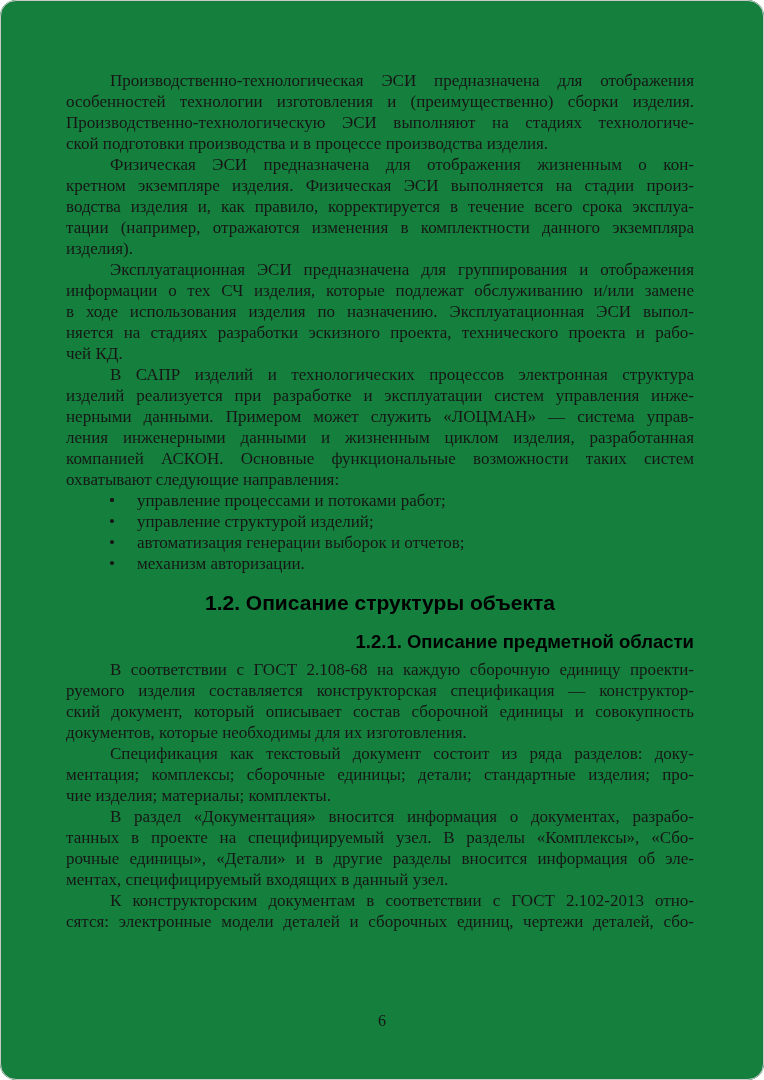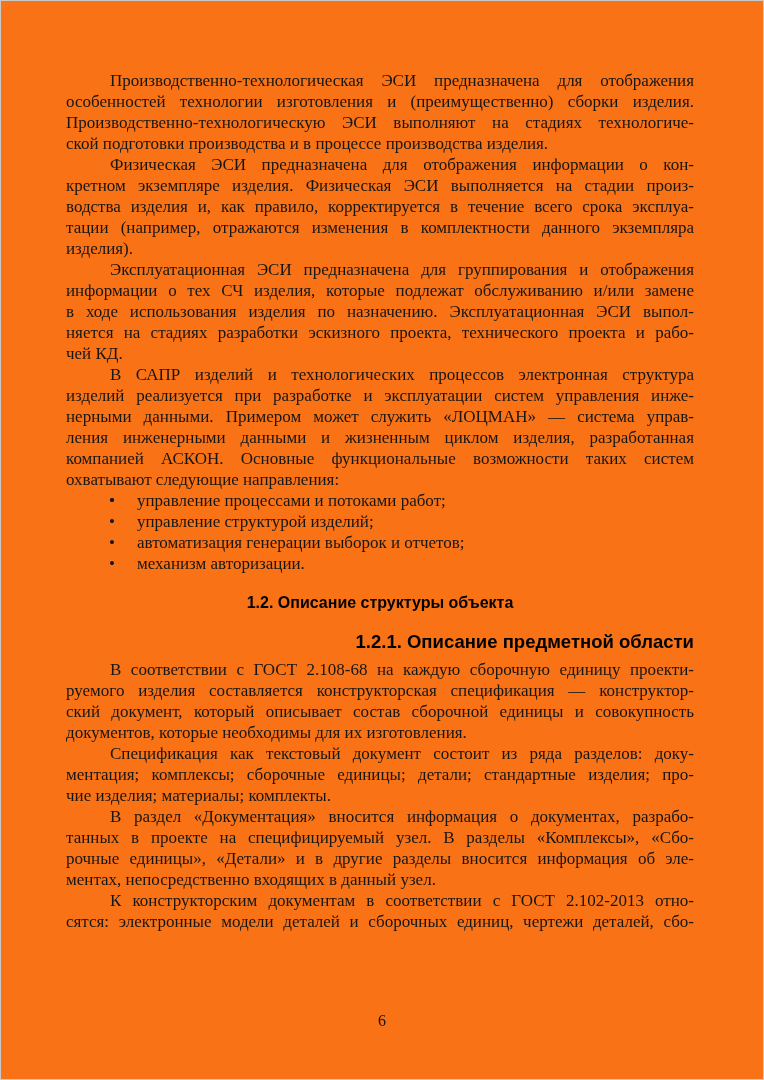--- a/index.html
+++ b/index.html
@@ -4,26 +4,27 @@
 <style>
   html, body {
     margin: 0;
     padding: 0;
     background: #ffffff;
   }
   .page {
     position: relative;
     width: 764px;
     height: 1080px;
-    background: #f97316;
+    background: #15803d;
     outline: 1px solid #c9c9c9;
     outline-offset: -1px;
     font-family: "Liberation Serif", serif;
     color: #161616;
     overflow: hidden;
+    border-radius: 16px;
   }
   .text-block {
     position: absolute;
     left: 66px;
     top: 70px;
     width: 628px;
   }
   .para {
     font-size: 17px;
     line-height: 21px;
@@ -48,21 +49,21 @@
     padding-left: 71px;
   }
   .bullets li .marker {
     position: absolute;
     left: 43px;
     top: 0;
   }
   .heading {
     font-family: "Liberation Sans", sans-serif;
     font-weight: bold;
-    font-size: 16px;
+    font-size: 21px;
     line-height: 27px;
     text-align: center;
     color: #000000;
     margin: 15px 0 0 0;
   }
   .subheading {
     font-family: "Liberation Sans", sans-serif;
     font-weight: bold;
     font-size: 18.5px;
     line-height: 23px;
@@ -86,21 +87,21 @@
 
 <div class="page">
   <div class="text-block">
     <div class="para">
         <div class="line first">Производственно-технологическая ЭСИ предназначена для отображения</div>
         <div class="line">особенностей технологии изготовления и (преимущественно) сборки изделия.</div>
         <div class="line">Производственно-технологическую ЭСИ выполняют на стадиях технологиче-</div>
         <div class="line last">ской подготовки производства и в процессе производства изделия.</div>
       </div>
     <div class="para">
-        <div class="line first">Физическая ЭСИ предназначена для отображения информации о кон-</div>
+        <div class="line first">Физическая ЭСИ предназначена для отображения жизненным о кон-</div>
         <div class="line">кретном экземпляре изделия. Физическая ЭСИ выполняется на стадии произ-</div>
         <div class="line">водства изделия и, как правило, корректируется в течение всего срока эксплуа-</div>
         <div class="line">тации (например, отражаются изменения в комплектности данного экземпляра</div>
         <div class="line last">изделия).</div>
       </div>
     <div class="para">
         <div class="line first">Эксплуатационная ЭСИ предназначена для группирования и отображения</div>
         <div class="line">информации о тех СЧ изделия, которые подлежат обслуживанию и/или замене</div>
         <div class="line">в ходе использования изделия по назначению. Эксплуатационная ЭСИ выпол-</div>
         <div class="line">няется на стадиях разработки эскизного проекта, технического проекта и рабо-</div>
@@ -131,21 +132,21 @@
       </div>
     <div class="para">
         <div class="line first">Спецификация как текстовый документ состоит из ряда разделов: доку-</div>
         <div class="line">ментация; комплексы; сборочные единицы; детали; стандартные изделия; про-</div>
         <div class="line last">чие изделия; материалы; комплекты.</div>
       </div>
     <div class="para">
         <div class="line first">В раздел «Документация» вносится информация о документах, разрабо-</div>
         <div class="line">танных в проекте на специфицируемый узел. В разделы «Комплексы», «Сбо-</div>
         <div class="line">рочные единицы», «Детали» и в другие разделы вносится информация об эле-</div>
-        <div class="line last">ментах, непосредственно входящих в данный узел.</div>
+        <div class="line last">ментах, специфицируемый входящих в данный узел.</div>
       </div>
     <div class="para">
         <div class="line first">К конструкторским документам в соответствии с ГОСТ 2.102-2013 отно-</div>
         <div class="line">сятся: электронные модели деталей и сборочных единиц, чертежи деталей, сбо-</div>
       </div>
   </div>
   <div class="page-number">6</div>
 </div>
 
 </body></html>

